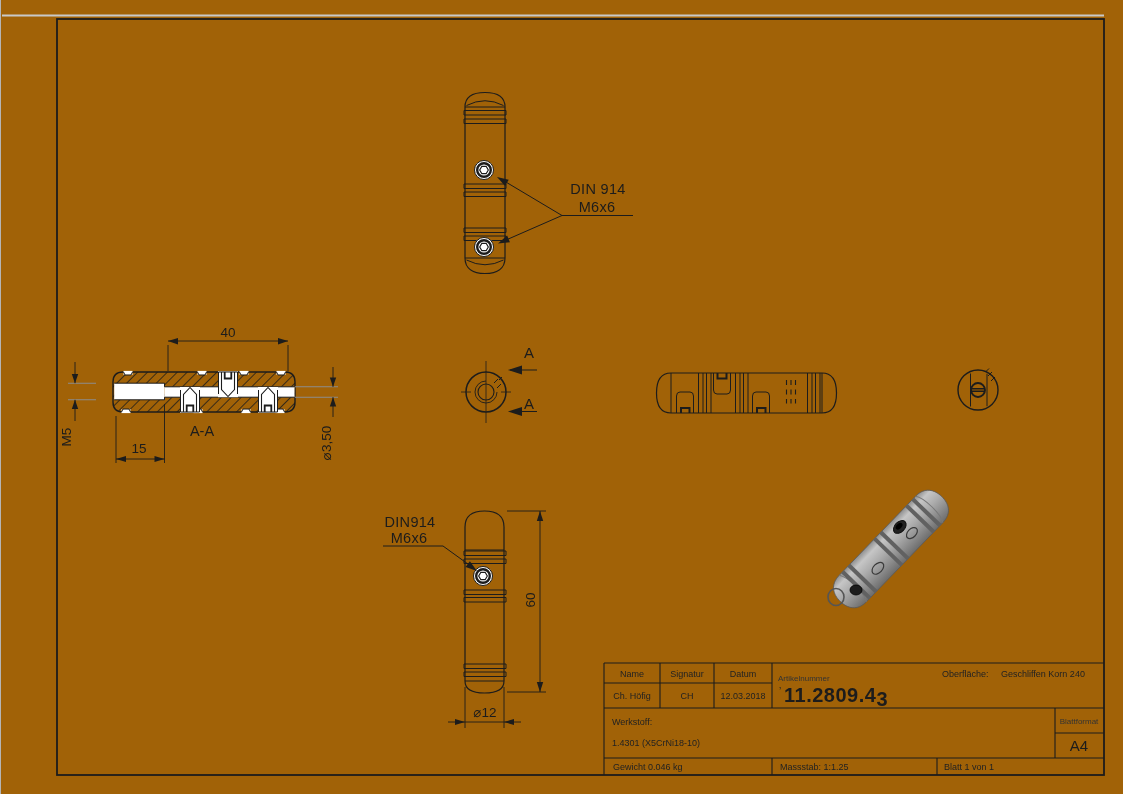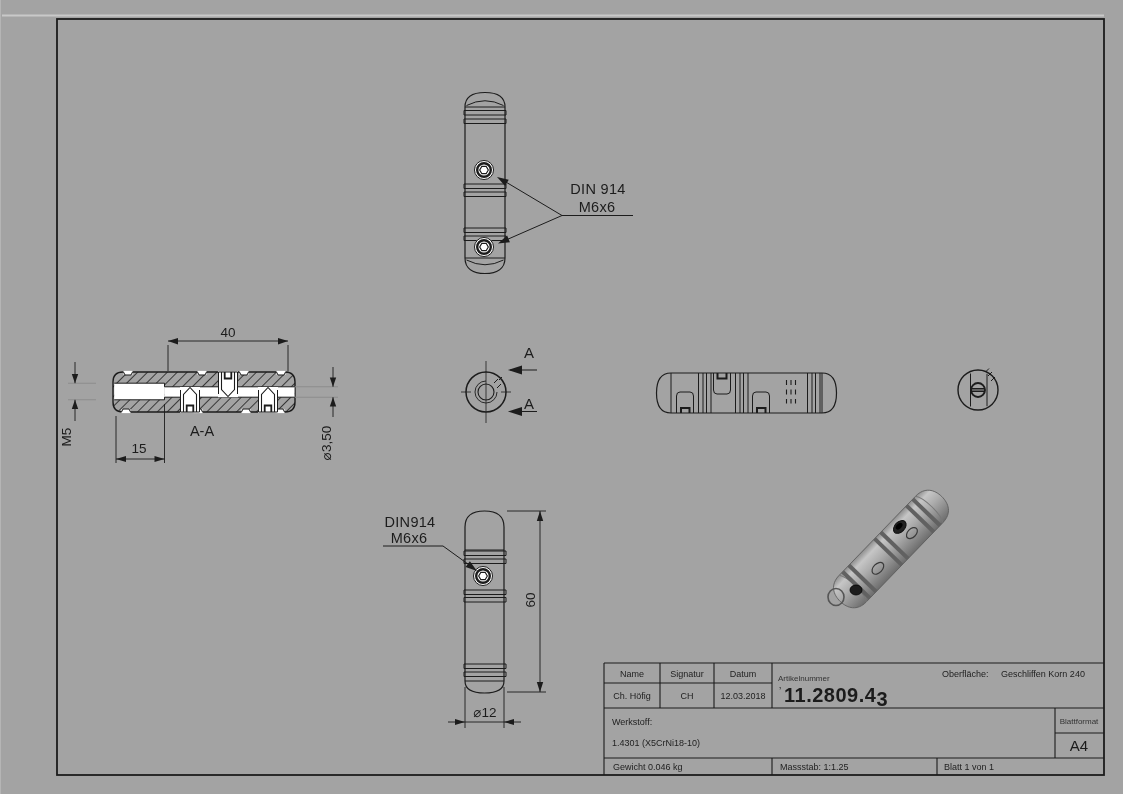--- a/index.html
+++ b/index.html
@@ -1,16 +1,16 @@
 <!DOCTYPE html>
 <html><head>
 <meta charset="utf-8">
 <style>
   html,body{margin:0;padding:0;background:#fff;}
-  #sheet{position:relative;width:1123px;height:794px;background:#a3a3a3;overflow:hidden;}
+  #sheet{position:relative;width:1123px;height:794px;background:#a16207;overflow:hidden;}
   svg{position:absolute;left:0;top:0;}
   text{font-family:"Liberation Sans","DejaVu Sans",sans-serif;fill:#1c1c1c;}
   .dim{font-size:13.5px;text-anchor:middle;}
   .callout{font-size:14.5px;text-anchor:middle;letter-spacing:.3px;}
   .seclbl{font-size:15px;text-anchor:middle;}
   .tb-hdr{font-size:9px;text-anchor:middle;fill:#222;}
   .tb-small{font-size:9px;fill:#222;}
   .tb-tiny{font-size:8px;fill:#333;}
   .tb-big{font-size:20px;font-weight:bold;letter-spacing:.5px;}
   .tb-a4{font-size:15px;text-anchor:middle;}

